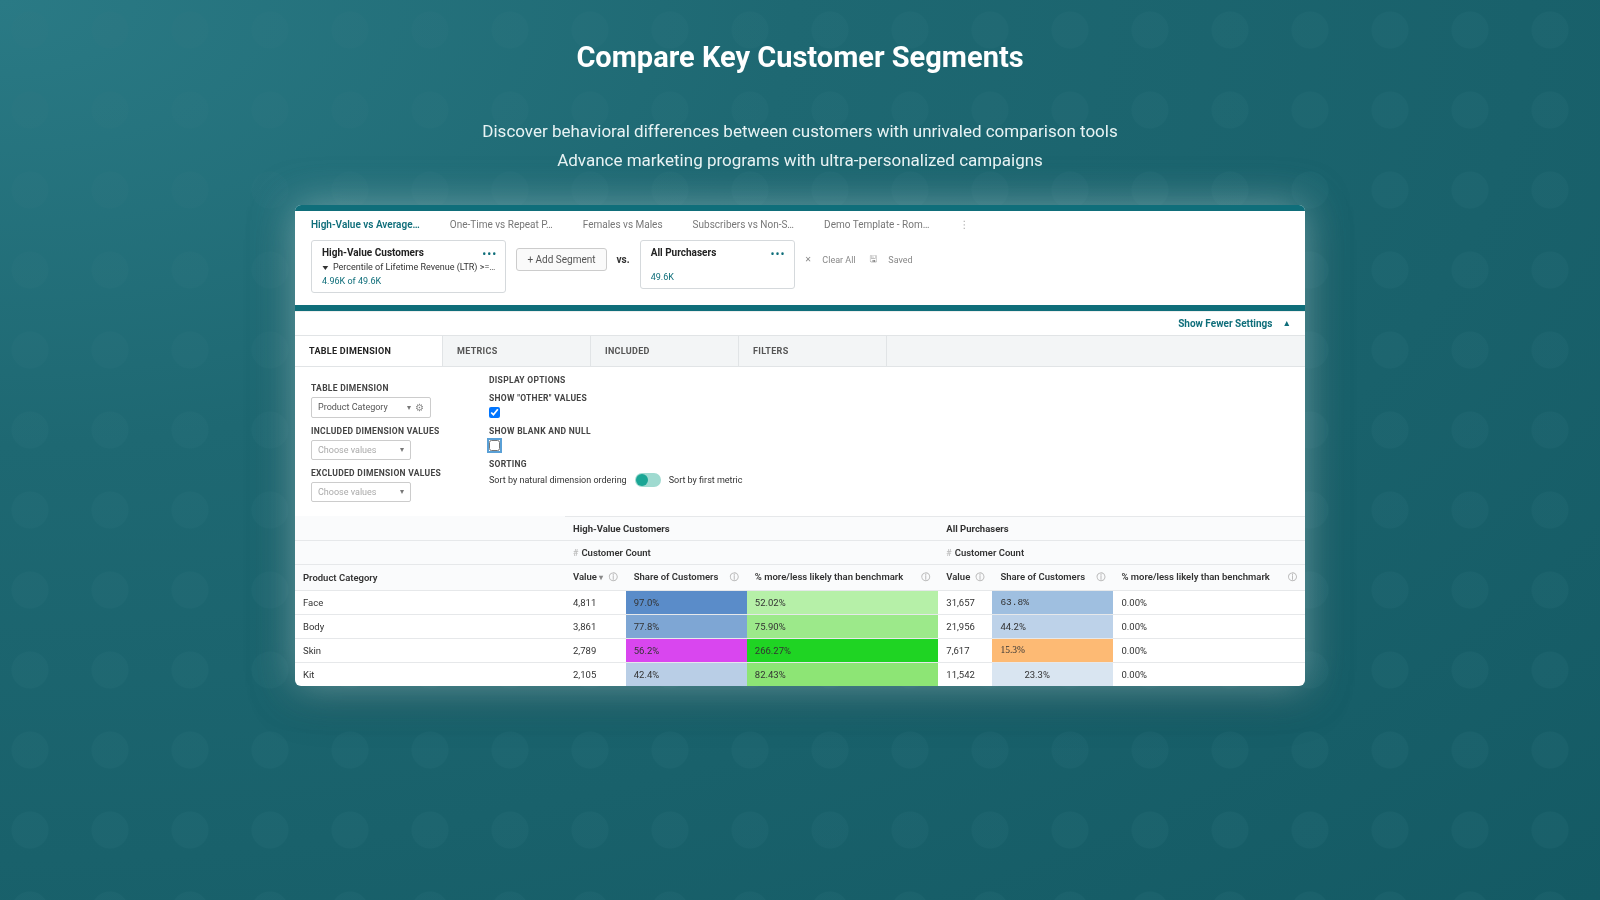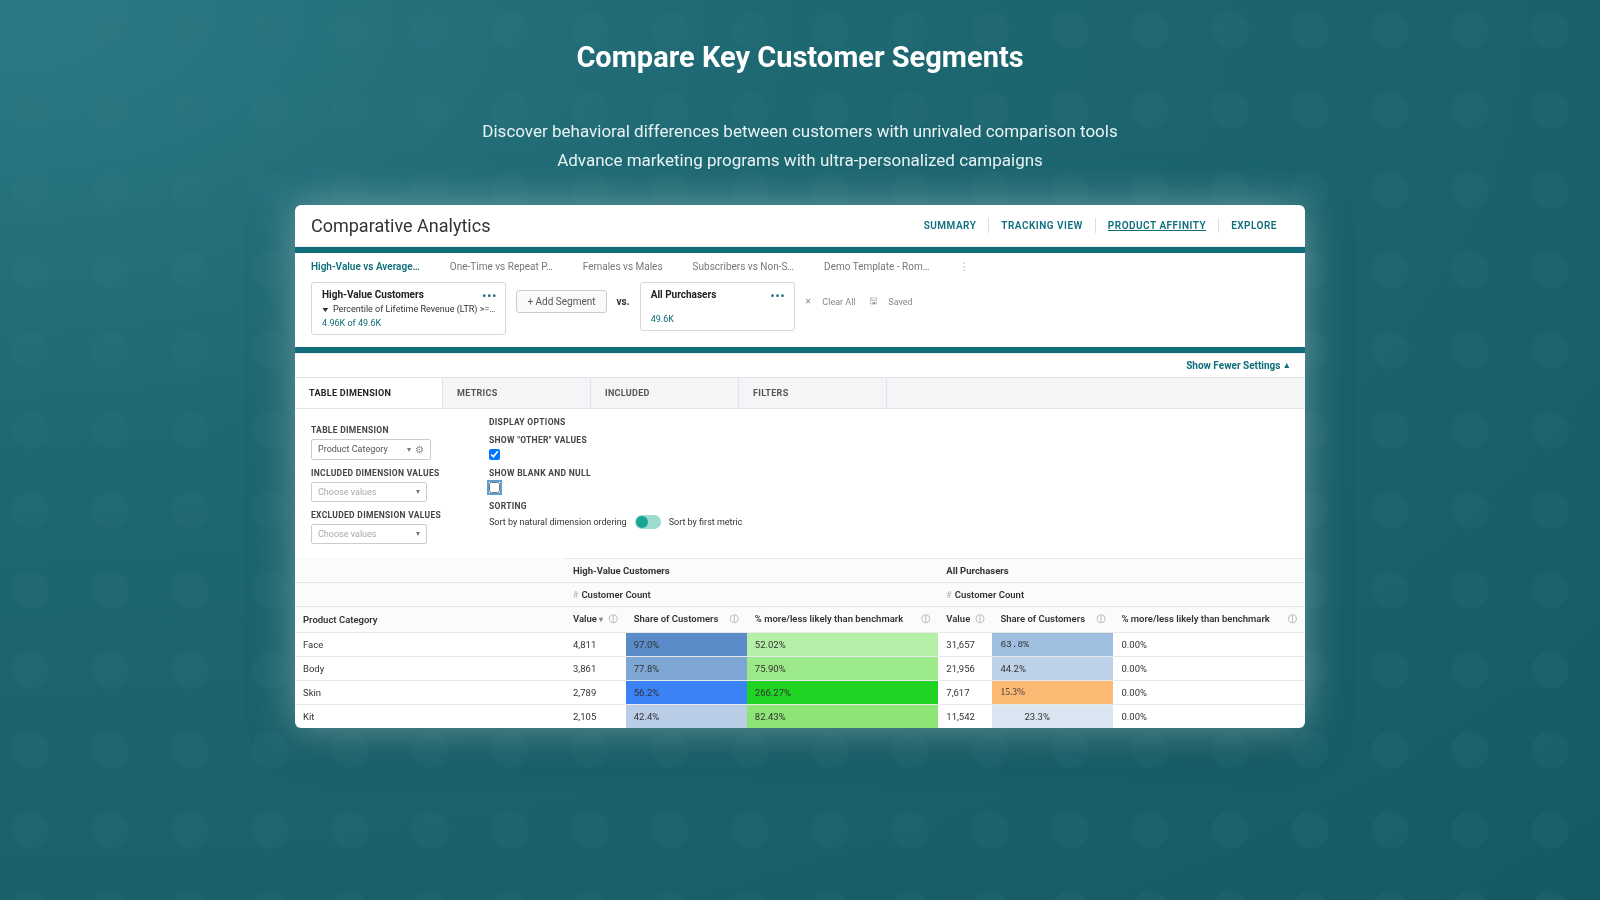--- a/index.html
+++ b/index.html
@@ -23,28 +23,28 @@
 .seg-card { border: 1px solid #d5d9dc; border-radius: 3px; background: #fff; padding: 6px 10px; min-width: 170px; position: relative; }
 .seg-card .title { font-size: 10px; font-weight: 700; color: #222; margin-bottom: 4px; }
 .seg-card .dots { position: absolute; top: 6px; right: 8px; color: #0f6e7a; font-size: 12px; letter-spacing: 1px; cursor: pointer; }
 .seg-card .filter-line { font-size: 9px; color: #333; display: flex; align-items: center; gap: 4px; }
 .seg-card .count { font-size: 9px; color: #0f6e7a; margin-top: 4px; }
 .add-seg-btn { border: 1px solid #ccc; background: #fafafa; border-radius: 3px; font-size: 10px; padding: 5px 10px; color: #555; cursor: pointer; margin-top: 8px; }
 .vs-label { font-size: 10px; font-weight: 700; color: #333; margin-top: 14px; }
 .seg-actions { display: flex; gap: 14px; margin-top: 12px; font-size: 9px; color: #888; }
 .seg-actions span { cursor: pointer; display: flex; align-items: center; gap: 11px; }
 .settings-bar { display: flex; justify-content: flex-end; padding: 6px 16px; font-size: 10px; font-weight: 700; color: #0f6e7a; border-top: 1px solid #eee; }
-.settings-bar span { cursor: pointer; display: flex; align-items: center; gap: 4px; }
+.settings-bar span { cursor: pointer; display: flex; align-items: center; gap: 12px; }
 .settings-tabs { display: flex; background: #f3f5f6; border-top: 1px solid #e1e4e6; border-bottom: 1px solid #e1e4e6; }
 .settings-tabs .stab { font-size: 9px; font-weight: 700; letter-spacing: 0.3px; color: #555; padding: 10px 14px; border-right: 1px solid #e1e4e6; cursor: pointer; min-width: 148px; }
 .settings-tabs .stab.active { background: #fff; color: #222; }
 .settings-body { display: flex; padding: 8px 16px 14px; gap: 28px; }
 .sb-col { font-size: 9px; color: #333; }
 .sb-col .lbl { font-size: 8.5px; font-weight: 700; letter-spacing: 0.3px; color: #444; margin: 8px 0 4px; }
-.sb-select { border: 1px solid #ccc; border-radius: 2px; background: #fff; padding: 4px 6px; font-size: 9px; color: #555; display: flex; align-items: center; justify-content: space-between; width: 116px; cursor: pointer; }
+.sb-select { border: 1px solid #ccc; border-radius: 2px; background: #fff; padding: 4px 6px; font-size: 9px; color: #555; display: flex; align-items: center; justify-content: space-between; width: 100px; cursor: pointer; }
 .sb-select .caret { font-size: 8px; color: #777; }
 .sb-select.withgear { width: 120px; }
 .chk { display: flex; align-items: center; gap: 5px; margin-top: 3px; }
 .chk input { width: 11px; height: 11px; }
 .toggle-row { display: flex; align-items: center; gap: 8px; font-size: 9px; color: #333; margin-top: 3px; }
 .toggle { width: 26px; height: 14px; background: #9fdad0; border-radius: 7px; position: relative; cursor: pointer; }
 .toggle::after { content: ""; width: 12px; height: 12px; background: #1aa695; border-radius: 50%; position: absolute; top: 1px; left: 1px; }
 .data-table { width: 100%; border-collapse: collapse; font-size: 9.5px; color: #333; }
 .data-table th, .data-table td { border-top: 1px solid #e6e8ea; padding: 6px 8px; text-align: left; vertical-align: middle; }
 .data-table thead th { background: #fafbfc; font-weight: 600; color: #333; font-size: 9.5px; }
@@ -62,29 +62,20 @@
 <body>
 
 <div class="hero">
   <h1>Compare Key Customer Segments</h1>
   <p>Discover behavioral differences between customers with unrivaled comparison tools</p>
   <p>Advance marketing programs with ultra-personalized campaigns</p>
 </div>
 
 <div class="app-frame">
 
-  <div class="app-header">
-    <div class="app-title">Comparative Analytics</div>
-    <nav class="app-nav">
-      <a>SUMMARY</a>
-      <a>TRACKING VIEW</a>
-      <a class="active">PRODUCT AFFINITY</a>
-      <a>EXPLORE</a>
-    </nav>
-  </div>
   <div class="teal-bar"></div>
 
   <div class="template-tabs">
     <span class="tab active">High-Value vs Average…</span>
     <span class="tab">One-Time vs Repeat P…</span>
     <span class="tab">Females vs Males</span>
     <span class="tab">Subscribers vs Non-S…</span>
     <span class="tab">Demo Template - Rom…</span>
     <span style="color:#aaa;">⋮</span>
   </div>
@@ -211,21 +202,21 @@
           <td>3,861</td>
           <td style="background:#7ea6d4;">77.8%</td>
           <td style="background:#9ce98a;">75.90%</td>
           <td>21,956</td>
           <td style="background:#bdd2e9;">44.2%</td>
           <td>0.00%</td>
         </tr>
         <tr>
           <td>Skin</td>
           <td>2,789</td>
-          <td style="background:#3b82f6;">56.2%</td>
+          <td style="background:#d946ef;">56.2%</td>
           <td style="background:#1fd423;">266.27%</td>
           <td>7,617</td>
           <td style="background:#fdba74;font-family:Liberation Serif, serif;">15.3%</td>
           <td>0.00%</td>
         </tr>
         <tr>
           <td>Kit</td>
           <td>2,105</td>
           <td style="background:#b9cee6;">42.4%</td>
           <td style="background:#8de575;">82.43%</td>

